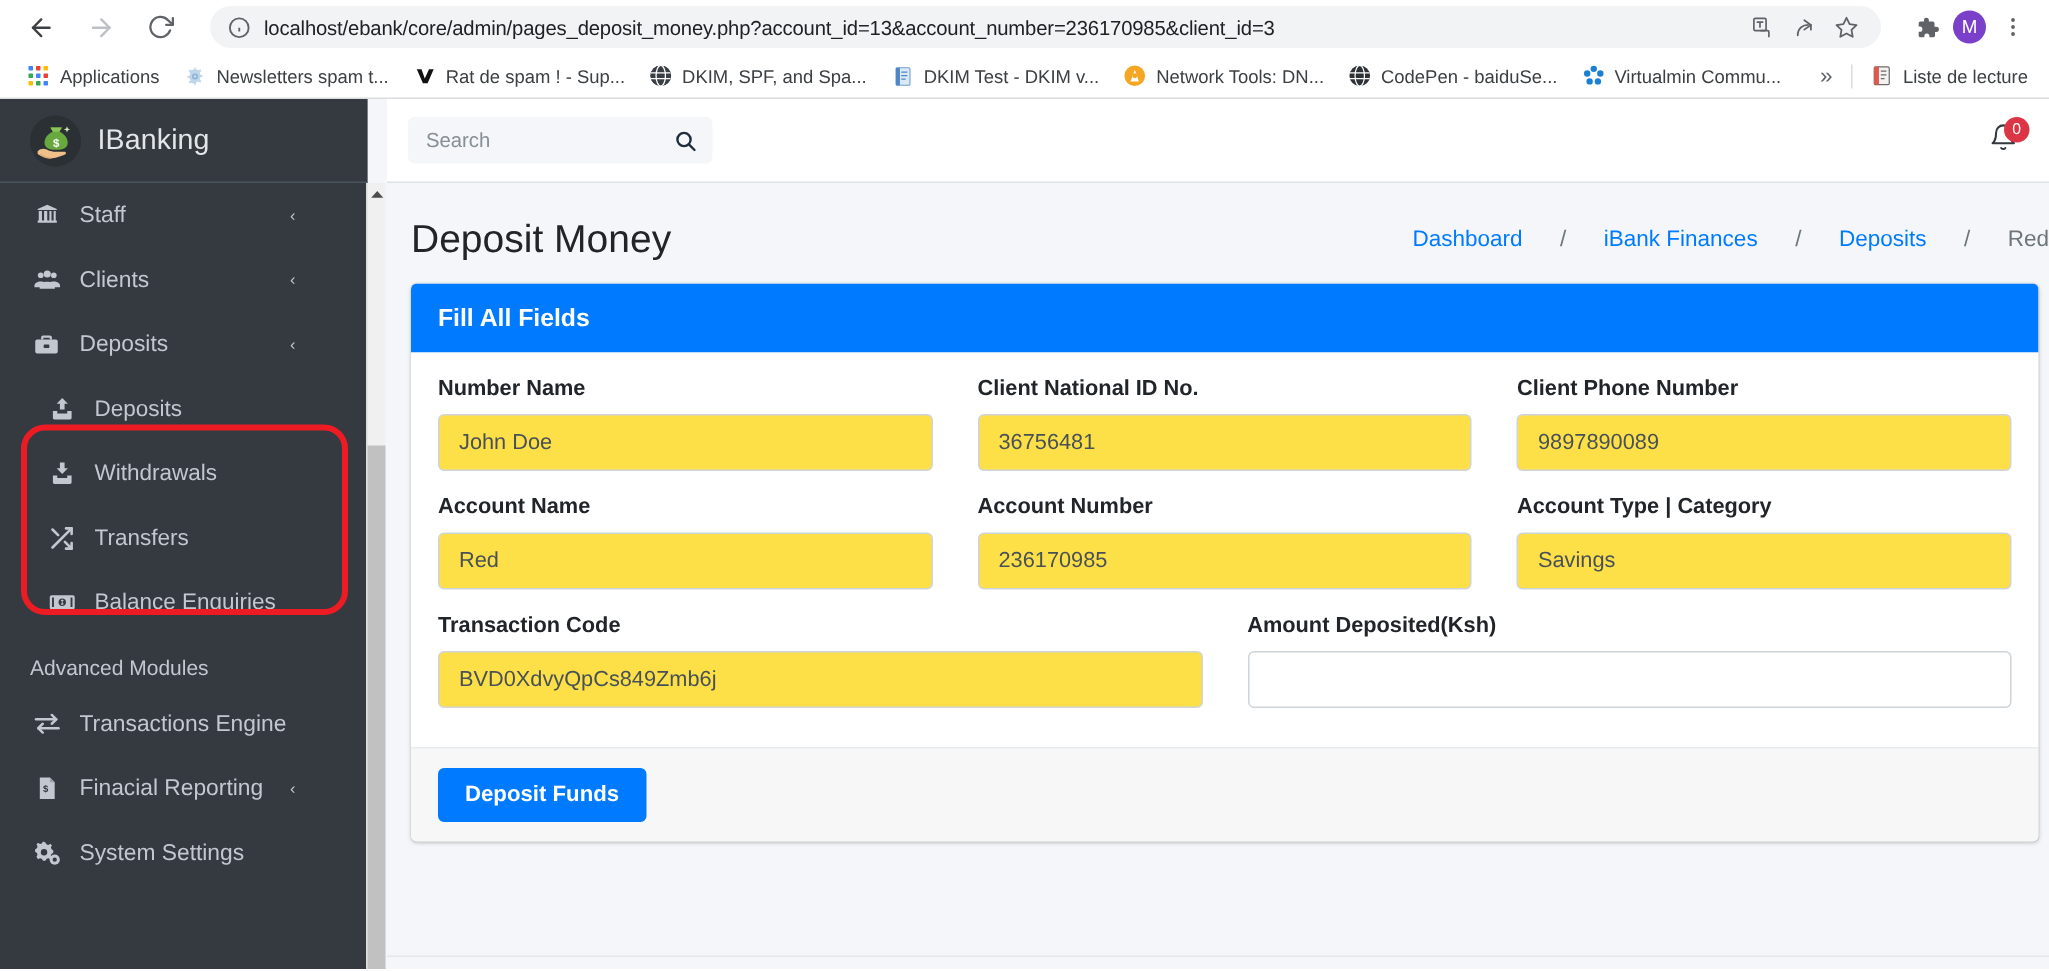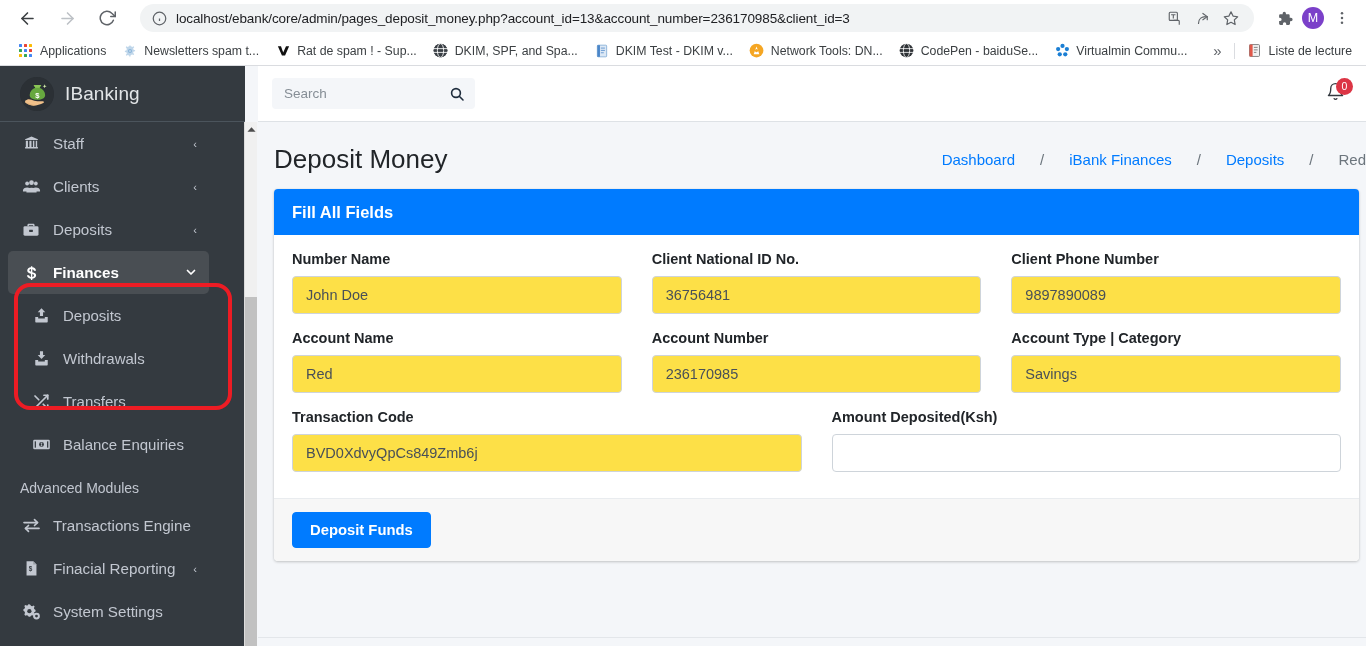--- a/index.html
+++ b/index.html
@@ -481,33 +481,20 @@
             <svg width="18" height="18" viewBox="0 0 24 24" fill="currentColor">
                 <path d="M9 3.5h6c1 0 1.8.8 1.8 1.8V7h-2V5.5H9.2V7h-2V5.3c0-1 .8-1.8 1.8-1.8z"></path>
                 <rect x="2" y="7" width="20" height="12.5" rx="1.8"></rect>
                 <rect x="9.5" y="11.5" width="5" height="3.2" rx=".6" fill="#343a40"></rect>
               </svg>
           </span>
           <span class="ni-label">Deposits</span>
           <span class="ni-arrow">‹</span>
         </div>
 
-        <div class="nav-item active">
-          <span class="ni-icon">
-            <svg width="15" height="18" viewBox="0 0 24 24" fill="currentColor">
-                <path d="M13.3 10.6V5.9c1.5.3 2.4 1.2 2.6 2.3h3.3c-.2-2.9-2.4-4.9-5.9-5.3V1h-2.2v1.9C7.6 3.2 5.2 5.1 5.2 8c0 3 2.2 4.3 5.9 5.2v5c-1.8-.3-2.8-1.3-3-2.6H4.7c.2 3.1 2.5 5.1 6.4 5.5V23h2.2v-1.9c3.8-.4 6.1-2.4 6.1-5.4 0-3.1-2.3-4.3-6.1-5.1zM8.6 7.7c0-1.1.8-2 2.5-2.2v4.3c-1.8-.5-2.5-1.1-2.5-2.1zm4.7 10.5v-4.7c2 .5 2.7 1.2 2.7 2.4 0 1.2-.9 2.1-2.7 2.3z"></path>
-              </svg>
-          </span>
-          <span class="ni-label">Finances</span>
-          <span class="ni-arrow">
-            <svg width="12" height="12" viewBox="0 0 24 24" fill="none" stroke="currentColor" stroke-width="3.4" stroke-linecap="round" stroke-linejoin="round">
-                <polyline points="5 9 12 16 19 9"></polyline>
-              </svg>
-          </span>
-        </div>
 
         <div class="nav-item child">
           <span class="ni-icon">
             <svg width="17" height="17" viewBox="0 0 24 24" fill="currentColor">
                 <path d="M12 1.8 6.7 7.3h3.1v5.4h4.4V7.3h3.1z"></path>
                 <path d="M3.2 14.1h4.1v2.3h9.4v-2.3h4.1v6.5c0 .8-.6 1.4-1.4 1.4H4.6c-.8 0-1.4-.6-1.4-1.4z"></path>
               </svg>
           </span>
           <span class="ni-label">Deposits</span>
         </div>

